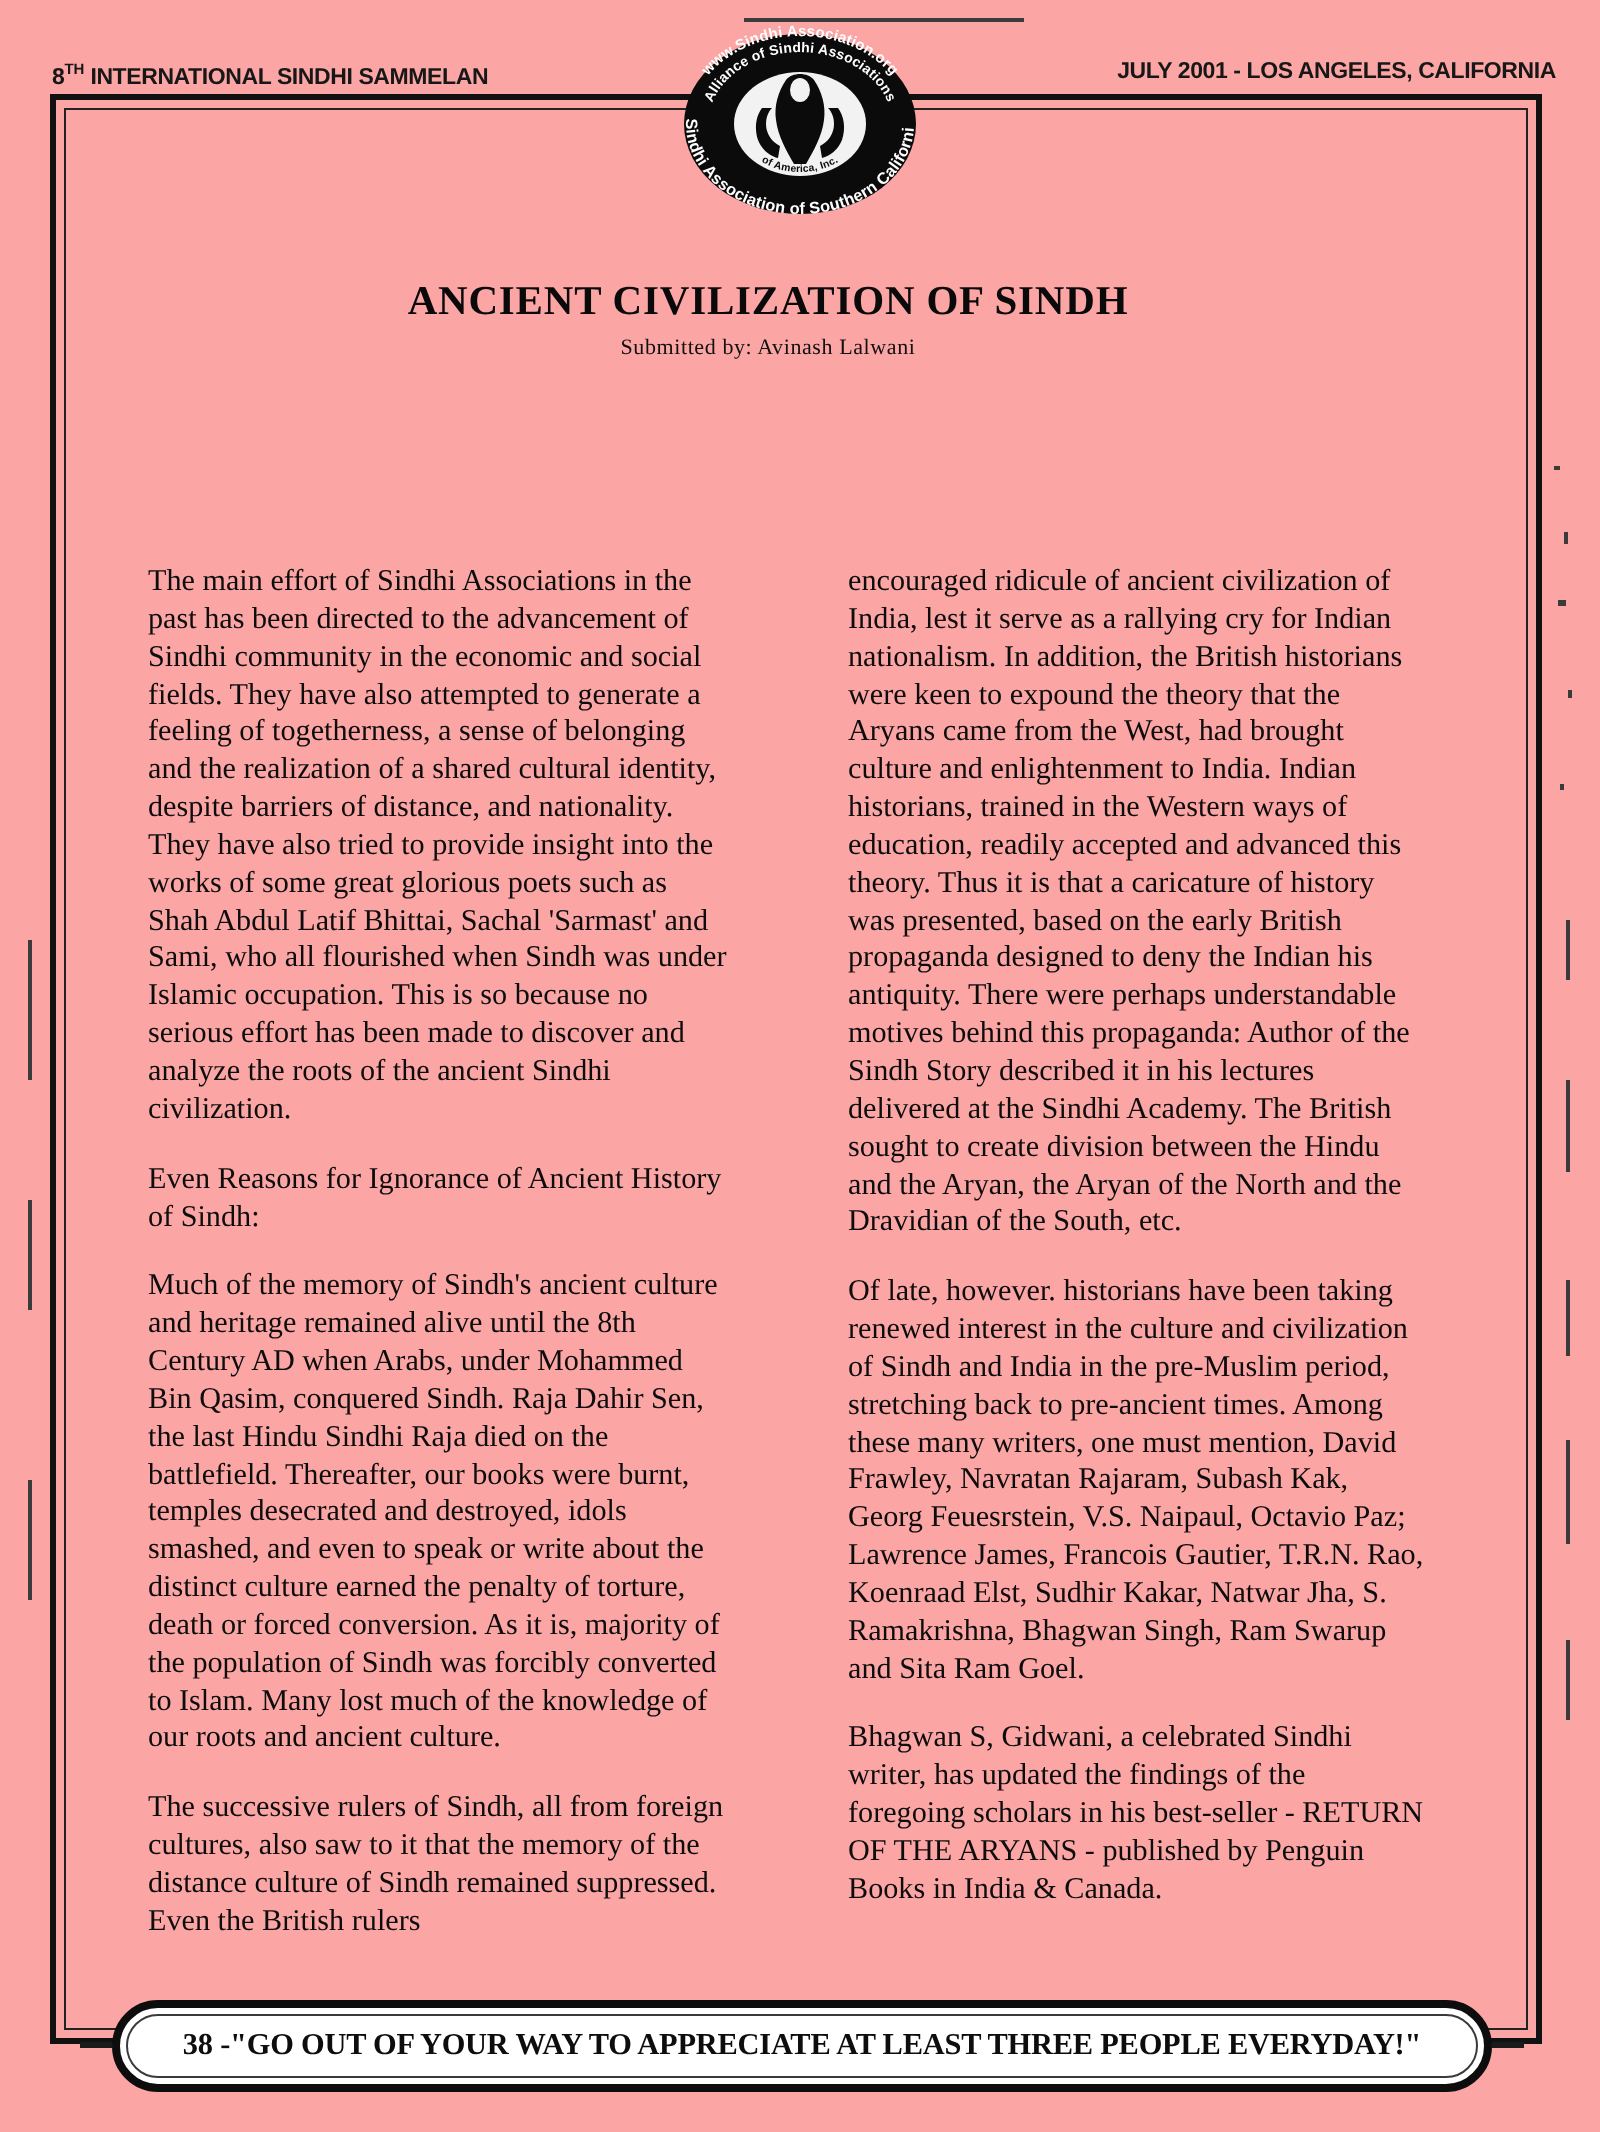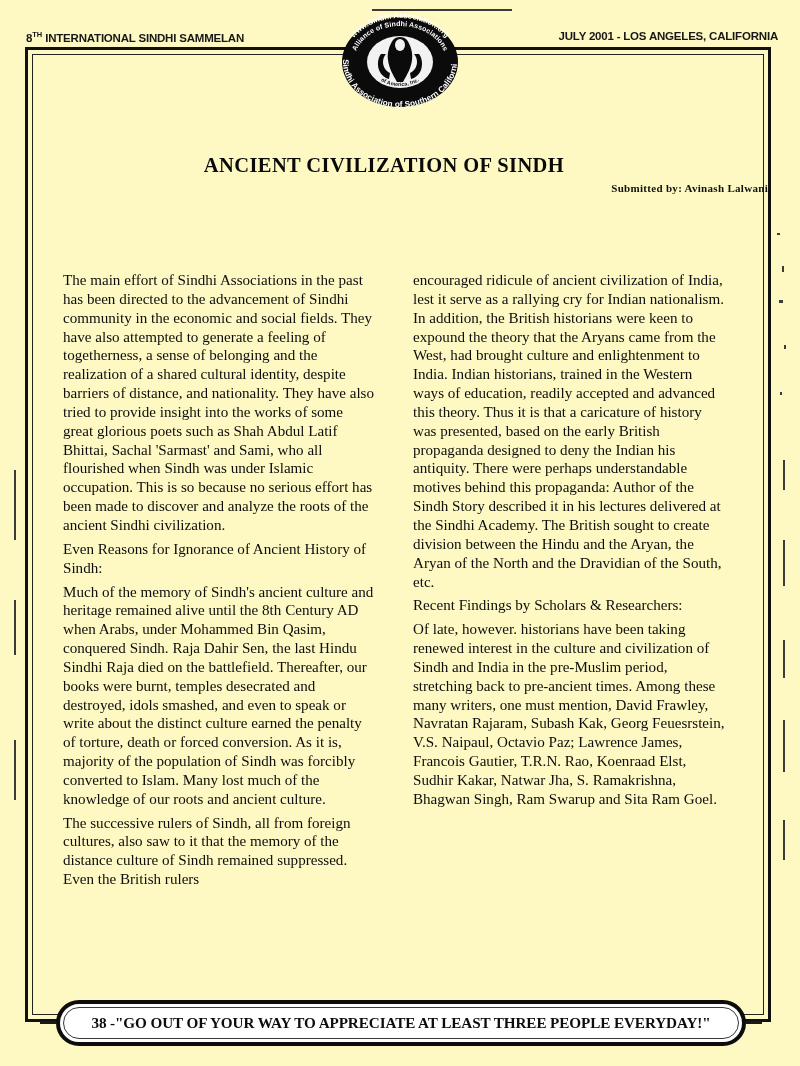--- a/index.html
+++ b/index.html
@@ -10,21 +10,21 @@
   body {
     font-family: "Liberation Serif", serif;
     color: #000000;
   }
 
   #page {
     position: relative;
     width: 800px;
     height: 1066px;
     margin: 0 auto;
-    background: #fef9c3;
+    background: #fca5a5;
     overflow: hidden;
   }
 
   
   .running-header {
     position: absolute;
     top: 30px;
     left: 0;
     width: 800px;
     height: 20px;
@@ -85,41 +85,40 @@
     right: 4px;
     bottom: 4px;
     border: 1px solid #222222;
     box-sizing: border-box;
   }
 
   
   .title-block {
     position: absolute;
     left: 0;
-    top: 153px;
+    top: 139px;
     width: 768px;
     text-align: center;
     z-index: 3;
   }
   .title-line {
     font-family: "Liberation Serif", serif;
     font-weight: bold;
     font-size: 20.5px;
     letter-spacing: 0.4px;
     line-height: 24px;
     color: #0a0a0a;
   }
   .byline {
     margin-top: 5px;
     font-family: "Liberation Serif", serif;
-    font-weight: bold;
+    font-weight: normal;
     font-size: 11px;
     letter-spacing: 0.3px;
     color: #101010;
-    text-align: right;
   }
 
   
   .body-columns {
     position: absolute;
     left: 58px;
     top: 266px;
     width: 672px;
     display: flex;
     gap: 28px;
@@ -127,21 +126,21 @@
   }
   .column {
     width: 322px;
     font-family: "Liberation Serif", serif;
     font-size: 15.1px;
     line-height: 18.85px;
     text-align: left;
     color: #0d0d0d;
   }
   .column p {
-    margin: 5px;
+    margin: 16px;
     text-indent: 0;
   }
   .column p + p { margin-top: 0; }
 
   
   .footer-pill {
     position: absolute;
     left: 56px;
     top: 1000px;
     width: 690px;
@@ -263,22 +262,22 @@
 
   <div class="body-columns">
     <div class="column">
       <p>The main effort of Sindhi Associations in the past has been directed to the advancement of Sindhi community in the economic and social fields.  They have also attempted to generate a feeling of togetherness, a sense of belonging and the realization of a shared cultural identity, despite barriers of distance, and nationality.  They have also tried to provide insight into the works of some great glorious poets such as Shah Abdul Latif Bhittai, Sachal 'Sarmast' and Sami, who all flourished when Sindh was under Islamic occupation.  This is so because no serious effort has been made to discover and analyze the roots of the ancient Sindhi civilization.</p>
       <p>Even Reasons for Ignorance of Ancient History of Sindh:</p>
       <p>Much of the memory of Sindh's ancient culture and heritage remained alive until the 8th Century AD when Arabs, under Mohammed Bin Qasim, conquered Sindh. Raja Dahir Sen, the last Hindu Sindhi Raja died on the battlefield.  Thereafter, our books were burnt, temples desecrated and destroyed, idols smashed, and even to speak or write about the distinct culture earned the penalty of torture, death or forced conversion.  As it is, majority of the population of Sindh was forcibly converted to Islam.  Many lost much of the knowledge of our roots and ancient culture.</p>
       <p>The successive rulers of Sindh, all from foreign cultures, also saw to it that the memory of the distance culture of Sindh remained suppressed.  Even the British rulers</p>
     </div>
     <div class="column">
       <p>encouraged ridicule of ancient civilization of India, lest it serve as a rallying cry for Indian nationalism.  In addition, the British historians were keen to expound the theory that the Aryans came from the West, had brought culture and enlightenment to India.  Indian historians, trained in the Western ways of education, readily accepted and advanced this theory. Thus it is that a caricature of history was presented, based on the early British propaganda designed to deny the Indian his antiquity.  There were perhaps understandable motives behind this propaganda:  Author of the Sindh Story described it in his lectures delivered at the Sindhi Academy.  The British sought to create division between the Hindu and the Aryan, the Aryan of the North and the Dravidian of the South, etc.</p>
-      <p>Recent Findings by Scholars &amp; Researchers:</p>
       <p>Of late, however. historians have been taking renewed interest in the culture and civilization of Sindh and India in the pre-Muslim period, stretching back to pre-ancient times.  Among these many writers, one must mention, David Frawley, Navratan Rajaram, Subash Kak, Georg Feuesrstein, V.S. Naipaul, Octavio Paz; Lawrence James, Francois Gautier, T.R.N. Rao, Koenraad Elst, Sudhir Kakar, Natwar Jha, S. Ramakrishna, Bhagwan Singh, Ram Swarup and Sita Ram Goel.</p>
+      <p>Bhagwan S, Gidwani, a celebrated Sindhi writer, has updated the findings of the foregoing scholars in his best-seller - RETURN OF THE ARYANS - published by Penguin Books in India &amp; Canada.</p>
     </div>
   </div>
 
   <div class="pill-tick left"></div>
   <div class="pill-tick right"></div>
   <div class="footer-pill">
     <div class="footer-pill-inner">
       <span class="footer-text">38 -"GO OUT OF YOUR WAY TO APPRECIATE AT LEAST THREE PEOPLE EVERYDAY!"</span>
     </div>
   </div>

